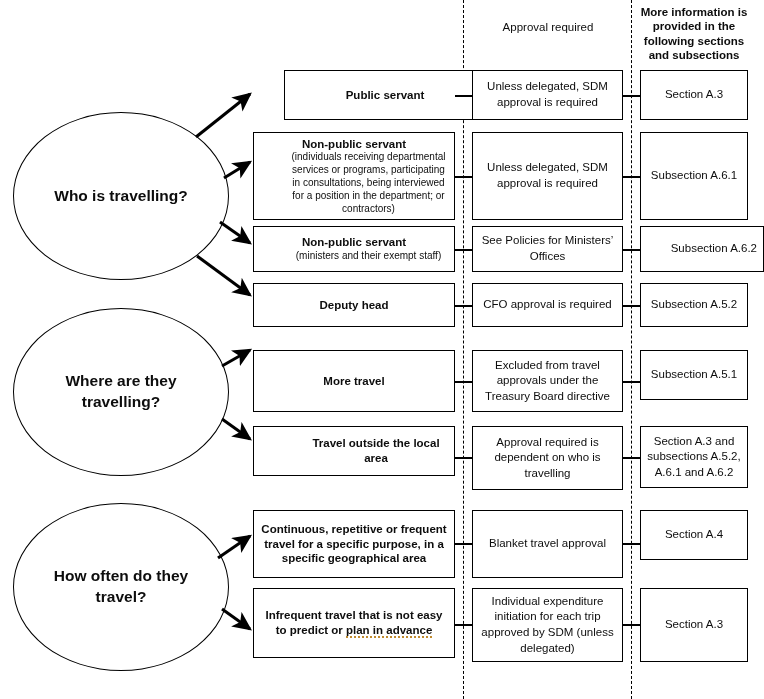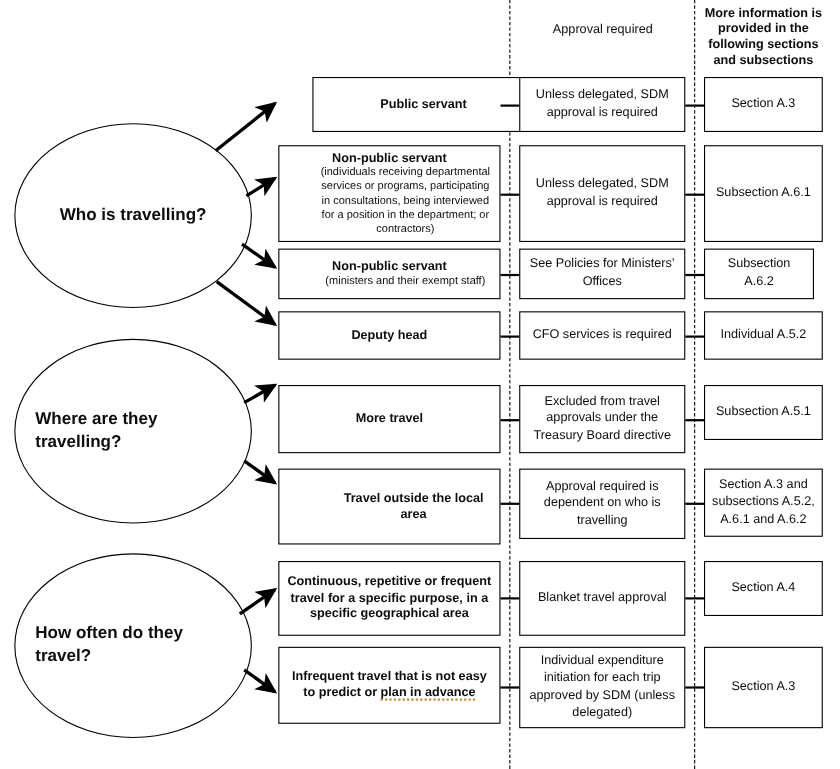--- a/index.html
+++ b/index.html
@@ -40,20 +40,21 @@
   }
   
   .ellipse{
     position:absolute;
     border:1.3px solid #000000;
     border-radius:50%;
     background:#ffffff;
     display:flex;
     align-items:center;
     justify-content:center;
+    text-align:center;
     box-sizing:border-box;
   }
   .ellipse span{
     font-size:15.5px;
     font-weight:bold;
     line-height:1.35;
     color:#0d0d0d;
     padding:0 18px;
   }
   
@@ -177,41 +178,41 @@
       <span class="t-sub">(ministers and their exempt staff)</span>
     </div>
   </div>
   <div class="stub" style="left:455px; top:249px; width:18px;"></div>
   <div class="box plain" style="left:472px; top:226px; width:151px; height:46px;">
     <div class="inner">
       <span class="t-main">See Policies for Ministers’ Offices</span>
     </div>
   </div>
   <div class="stub" style="left:623px; top:249px; width:18px;"></div>
-  <div class="box plain" style="left:640px; top:226px; width:100px; height:46px;">
+  <div class="box plain" style="left:640px; top:226px; width:124px; height:46px;text-align:right;">
     <div class="inner">
       <span class="t-main">Subsection A.6.2</span>
     </div>
   </div>
 
   <div class="box" style="left:253px; top:283px; width:202px; height:44px;">
     <div class="inner">
       <span class="t-main">Deputy head</span>
     </div>
   </div>
   <div class="stub" style="left:455px; top:305px; width:18px;"></div>
   <div class="box plain" style="left:472px; top:283px; width:151px; height:44px;">
     <div class="inner">
-      <span class="t-main">CFO services is required</span>
+      <span class="t-main">CFO approval is required</span>
     </div>
   </div>
   <div class="stub" style="left:623px; top:305px; width:18px;"></div>
   <div class="box plain" style="left:640px; top:283px; width:108px; height:44px;">
     <div class="inner">
-      <span class="t-main">Individual A.5.2</span>
+      <span class="t-main">Subsection A.5.2</span>
     </div>
   </div>
 
   <div class="box" style="left:253px; top:350px; width:202px; height:62px;">
     <div class="inner">
       <span class="t-main">More travel</span>
     </div>
   </div>
   <div class="stub" style="left:455px; top:381px; width:18px;"></div>
   <div class="box plain" style="left:472px; top:350px; width:151px; height:62px;">
@@ -219,21 +220,21 @@
       <span class="t-main">Excluded from travel approvals under the Treasury Board directive</span>
     </div>
   </div>
   <div class="stub" style="left:623px; top:381px; width:18px;"></div>
   <div class="box plain" style="left:640px; top:350px; width:108px; height:50px;">
     <div class="inner">
       <span class="t-main">Subsection A.5.1</span>
     </div>
   </div>
 
-  <div class="box" style="left:253px; top:426px; width:202px; height:69px;padding-left:44px;">
+  <div class="box" style="left:253px; top:426px; width:202px; height:50px;padding-left:44px;">
     <div class="inner">
       <span class="t-main">Travel outside the local area</span>
     </div>
   </div>
   <div class="stub" style="left:455px; top:457px; width:18px;"></div>
   <div class="box plain" style="left:472px; top:426px; width:151px; height:64px;">
     <div class="inner">
       <span class="t-main">Approval required is dependent on who is travelling</span>
     </div>
   </div>

